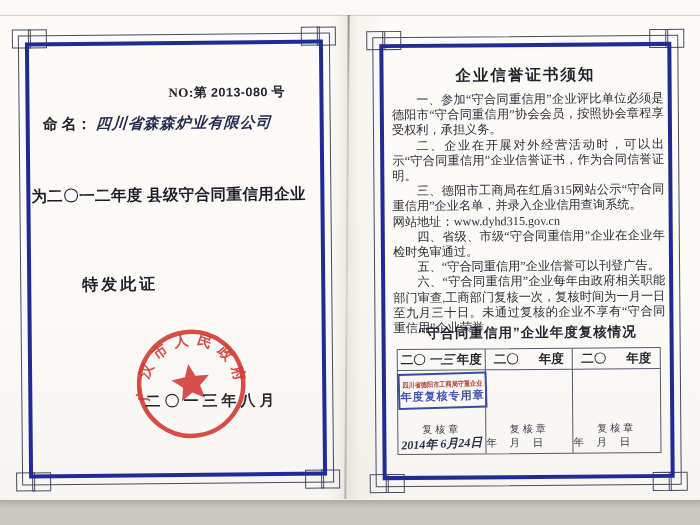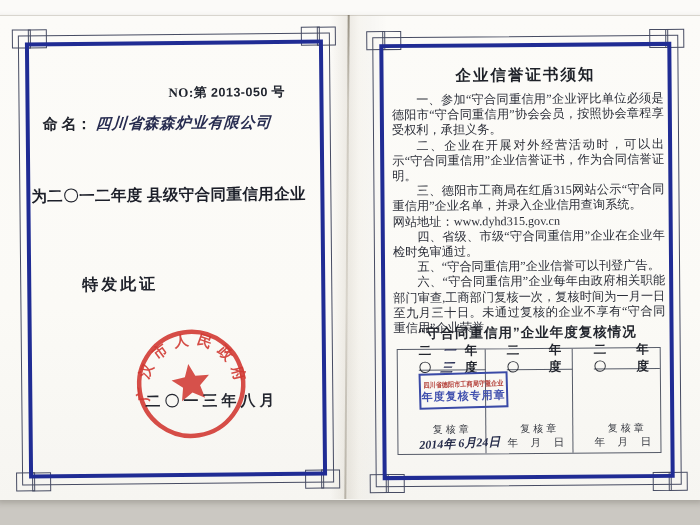--- a/index.html
+++ b/index.html
@@ -49,21 +49,21 @@
   .issue-line{position:absolute;left:62px;top:240px;font-size:16px;font-weight:800;letter-spacing:3px;color:#20232c;}
   .seal{position:absolute;left:110px;top:290px;width:120px;height:120px;z-index:4;opacity:.92;transform:rotate(-8deg);}
   .date-line{position:absolute;left:124px;top:358px;font-size:15px;font-weight:800;letter-spacing:4px;color:#23262f;z-index:5;}
   
   .cert-title{position:absolute;left:0;right:0;top:29px;text-align:center;font-size:15.5px;font-weight:800;letter-spacing:2px;color:#1e2128;}
   .body-text{position:absolute;left:19px;right:15px;top:56px;font-size:12.2px;line-height:15.2px;color:#2b2e38;text-align:justify;}
   .body-text p{margin:0;text-indent:2em;}
   .body-text p.noindent{text-indent:0;}
   .review-title{position:absolute;left:0;right:0;top:288px;text-align:center;font-family:"Liberation Sans","DejaVu Sans",sans-serif;font-size:13.5px;font-weight:bold;letter-spacing:1px;color:#23262e;}
   .review-table{position:absolute;left:22px;top:312px;width:262px;height:104px;border:1.3px solid #565b68;display:grid;grid-template-columns:88px 87px 87px;grid-template-rows:21px 83px;}
-  .review-table .cell{border-right:1.3px solid #565b68;position:relative;margin-left:21px;}
+  .review-table .cell{border-right:1.3px solid #565b68;position:relative;}
   .review-table .cell.last{border-right:none;}
   .review-table .head{border-bottom:1.3px solid #565b68;display:flex;align-items:center;justify-content:center;font-size:12.5px;font-weight:bold;color:#23262e;gap:3px;}
   .review-table .head .gap{display:inline-block;width:14px;}
   .hand-year{font-style:italic;color:#2b3156;font-weight:600;transform:skewX(-8deg);display:inline-block;}
   .stampbox{
     position:absolute;left:0px;top:2px;width:85px;height:32px;
     border:2.2px solid #3a4aa6;background:rgba(255,255,255,.0);
     display:flex;flex-direction:column;align-items:center;justify-content:center;
     transform:rotate(-1.2deg);z-index:2;
   }
@@ -91,21 +91,21 @@
       <div class="sq tr2"></div>
     <div class="sq bl1"></div>
       <div class="sq bl2"></div>
     <div class="sq br1"></div>
       <div class="sq br2"></div>
     <div class="navyline"></div>
 
     <div class="content">
       <div class="no-line">
         <span>NO:第</span>
-        <span class="num">2013-050</span>
+        <span class="num">2013-080</span>
         <span>号</span>
       </div>
 
       <div class="name-line">
         <span>命 名：</span>
         <span class="handwriting">四川省森森炉业有限公司</span>
       </div>
 
       <div class="award-line">为二〇一二年度 县级守合同重信用企业</div>
 

